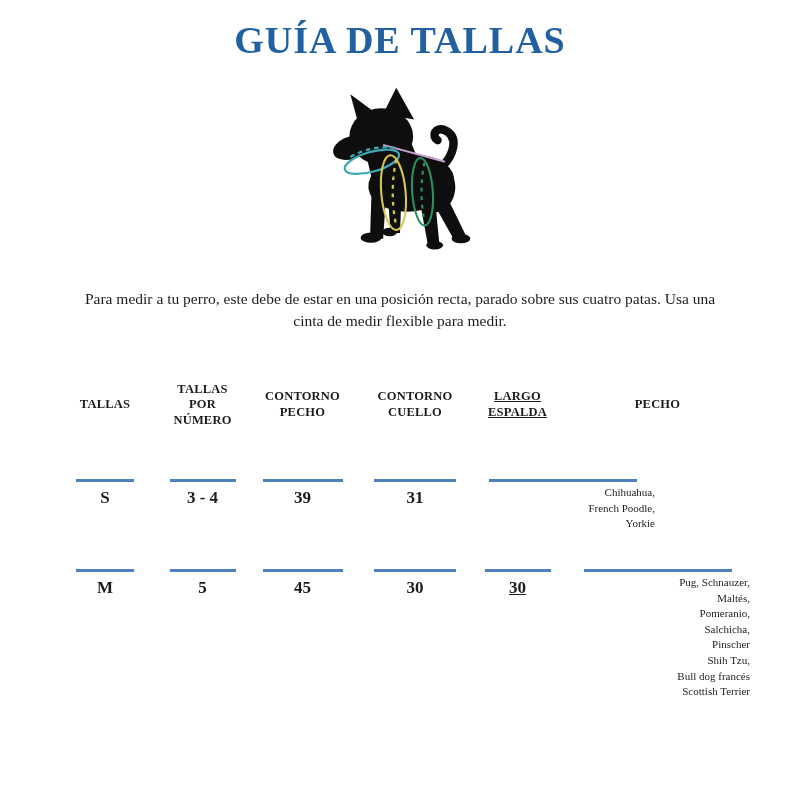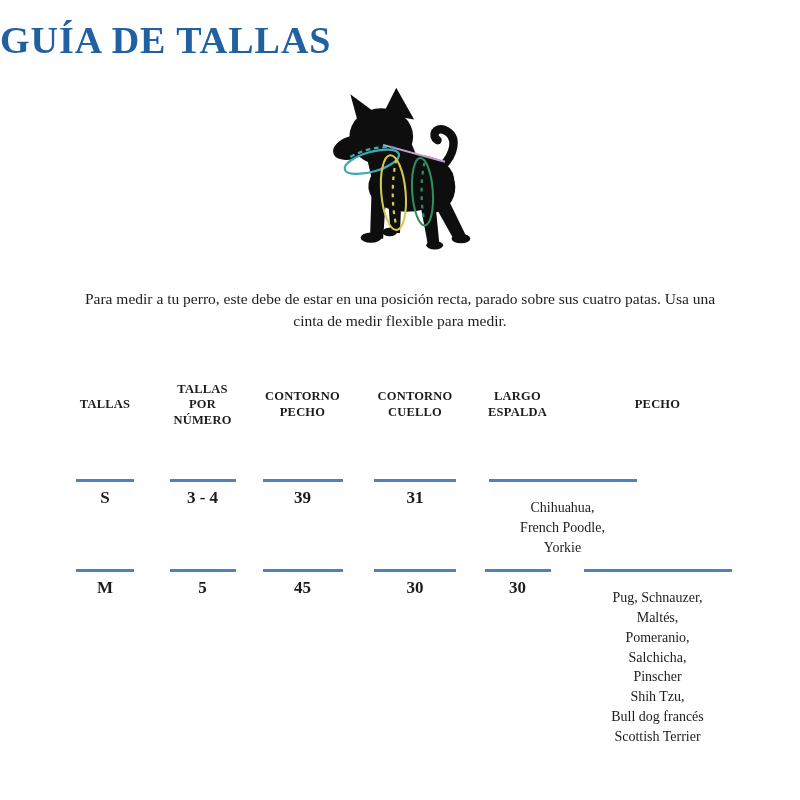--- a/index.html
+++ b/index.html
@@ -14,21 +14,21 @@
     color: #1c1c1c;
     overflow: hidden;
   }
   .page {
     width: 800px;
     height: 800px;
     position: relative;
   }
   .title {
     margin: 18px 0 0 0;
-    text-align: left;
+    text-align: center;
     font-size: 38px;
     font-weight: bold;
     letter-spacing: 1px;
     color: #2161a2;
   }
   .intro {
     margin: 40px 10px 0 10px;
     text-align: center;
     font-size: 15.5px;
   }
@@ -69,43 +69,44 @@
   }
   .trow.first {
     margin-top: 48px;
     min-height: 90px;
   }
   .cell { text-align: center; }
   .c1 { width: 110px; }
   .c2 { width: 85px; }
   .c3 { width: 115px; }
   .c4 { width: 110px; }
-  .c5 { width: 95px; }
+  .c5 { width: 95px; text-decoration: underline; }
   .c6 { width: 185px; }
   .rule {
     border-top: 3px solid #4f81bd;
     margin: 0 auto;
     height: 0;
   }
   .r1 { width: 58px; }
   .r2 { width: 66px; }
   .r3 { width: 80px; }
   .r4 { width: 82px; }
   .r5 { width: 66px; }
   .r6 { width: 148px; }
   .val {
     margin-top: 6px;
     font-size: 17px;
     font-weight: bold;
   }
   .raza {
-    margin-top: 16px;
-    font-size: 14px;
+    margin-top: 3px;
+    font-size: 11px;
     line-height: 1.42;
     white-space: pre-line;
+    text-align: right;
   }
 </style>
 </head>
 <body>
 
 <div class="page">
 
   <h1 class="title">GUÍA DE TALLAS</h1>
 
 

